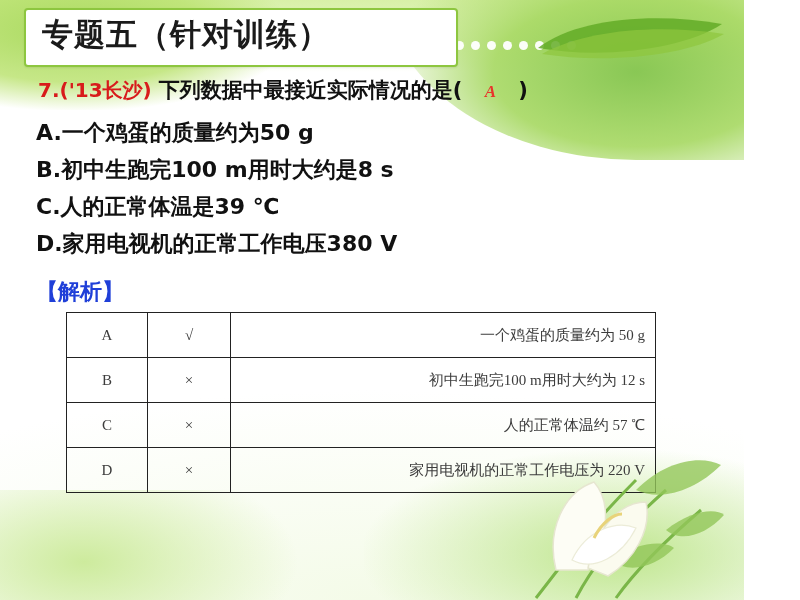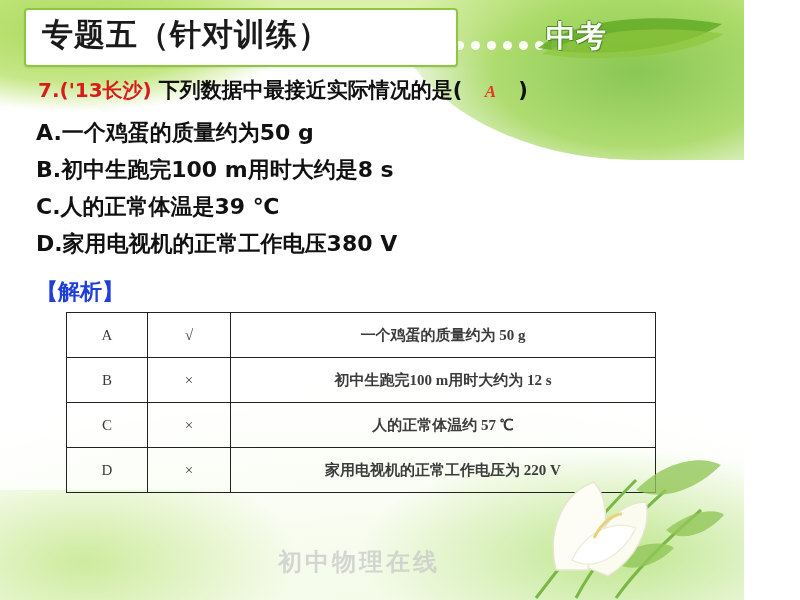--- a/index.html
+++ b/index.html
@@ -201,21 +201,21 @@
   .analysis-table td {
     border: 1px solid #222222;
     height: 44px;
     font-family: "Liberation Serif", serif;
     font-size: 15px;
     color: #3c3c3c;
     padding: 0 10px;
   }
   .col-label { width: 60px; text-align: center; }
   .col-mark  { width: 62px; text-align: center; font-size: 18px; }
-  .col-text  { text-align: center; font-weight: bold; }
+  .col-text  { text-align: right; }
   .mark-check {
     font-family: "DejaVu Sans", sans-serif;
     font-size: 20px;
   }
   .mark-cross {
     font-family: "DejaVu Sans", sans-serif;
     font-size: 18px;
   }
 
   
@@ -248,21 +248,20 @@
   </div>
 
   <div class="title-box"></div>
   <div class="title-text">专题五（针对训练）</div>
 
   <div class="logo">
     <svg width="190" height="56" viewBox="0 0 190 56">
       <path d="M2,40 C40,10 120,4 186,16 C150,40 70,52 2,40 Z" fill="#63ac27" opacity="0.85"></path>
       <path d="M6,46 C50,22 120,16 188,26 C150,48 70,56 6,46 Z" fill="#8fc63d" opacity="0.7"></path>
     </svg>
-    <div class="logo-zhongkao">中考</div>
   </div>
 
   <div class="question">
     <span class="q-head">7.('13长沙)</span>
     <span class="q-main">下列数据中最接近实际情况的是(</span><span class="answer-gap">A</span><span class="q-main">)</span>
   </div>
 
   <div class="options">
     <div class="option">A.一个鸡蛋的质量约为50 g</div>
     <div class="option">B.初中生跑完100 m用时大约是8 s</div>
@@ -311,14 +310,13 @@
       </g>
       <g>
         <path d="M40,160 C30,120 48,82 78,72 C96,92 92,130 72,160 Z" fill="#fdfdf5" stroke="#e6e6d0" stroke-width="1.5"></path>
         <path d="M72,158 C80,118 104,92 130,92 C136,120 118,150 92,166 Z" fill="#fbfbef" stroke="#e6e6d0" stroke-width="1.5"></path>
         <path d="M56,150 C70,120 100,110 120,118 C106,146 78,162 56,150 Z" fill="#ffffff" stroke="#ececd8" stroke-width="1.2"></path>
         <path d="M78,128 C86,112 98,104 106,104" stroke="#e8d37a" stroke-width="3" fill="none"></path>
       </g>
     </svg>
   </div>
 
-  <div class="watermark">初中物理在线</div>
 </div>
 
 </body></html>

